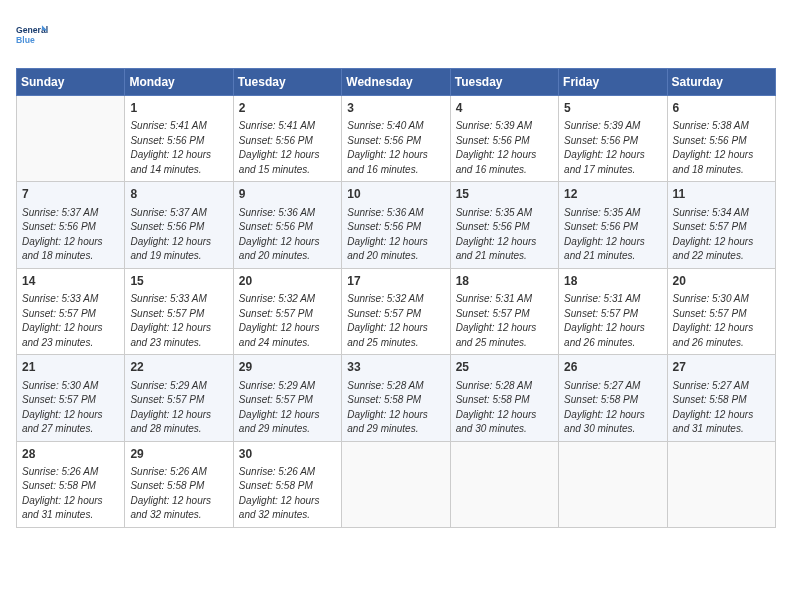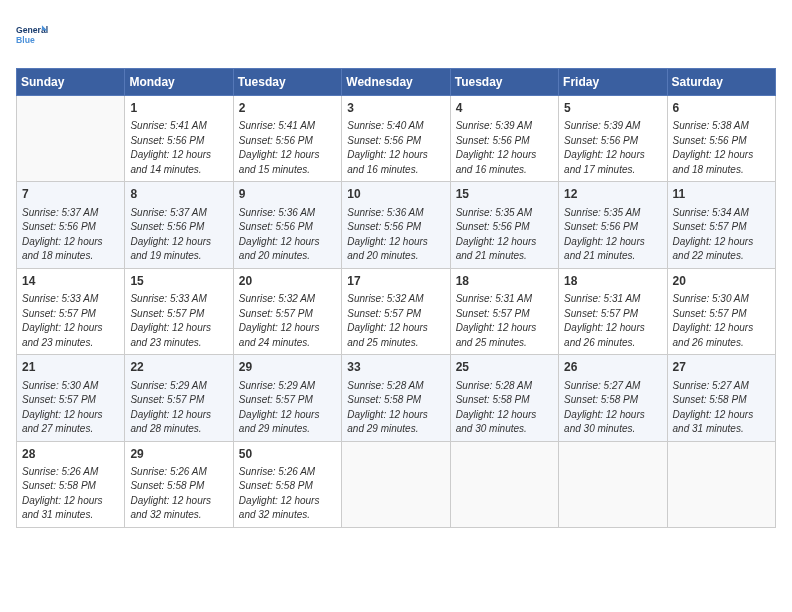--- a/index.html
+++ b/index.html
@@ -234,21 +234,21 @@
       <tr>
         <td>
           <span class="day-number">28</span>
           <div class="day-info">Sunrise: 5:26 AM<br>Sunset: 5:58 PM<br>Daylight: 12 hours<br>and 31 minutes.</div>
         </td>
         <td>
           <span class="day-number">29</span>
           <div class="day-info">Sunrise: 5:26 AM<br>Sunset: 5:58 PM<br>Daylight: 12 hours<br>and 32 minutes.</div>
         </td>
         <td>
-          <span class="day-number">50</span>
+          <span class="day-number">30</span>
           <div class="day-info">Sunrise: 5:26 AM<br>Sunset: 5:58 PM<br>Daylight: 12 hours<br>and 32 minutes.</div>
         </td>
         <td class="empty"></td>
         <td class="empty"></td>
         <td class="empty"></td>
         <td class="empty"></td>
       </tr>
     </tbody>
 </table>
 

